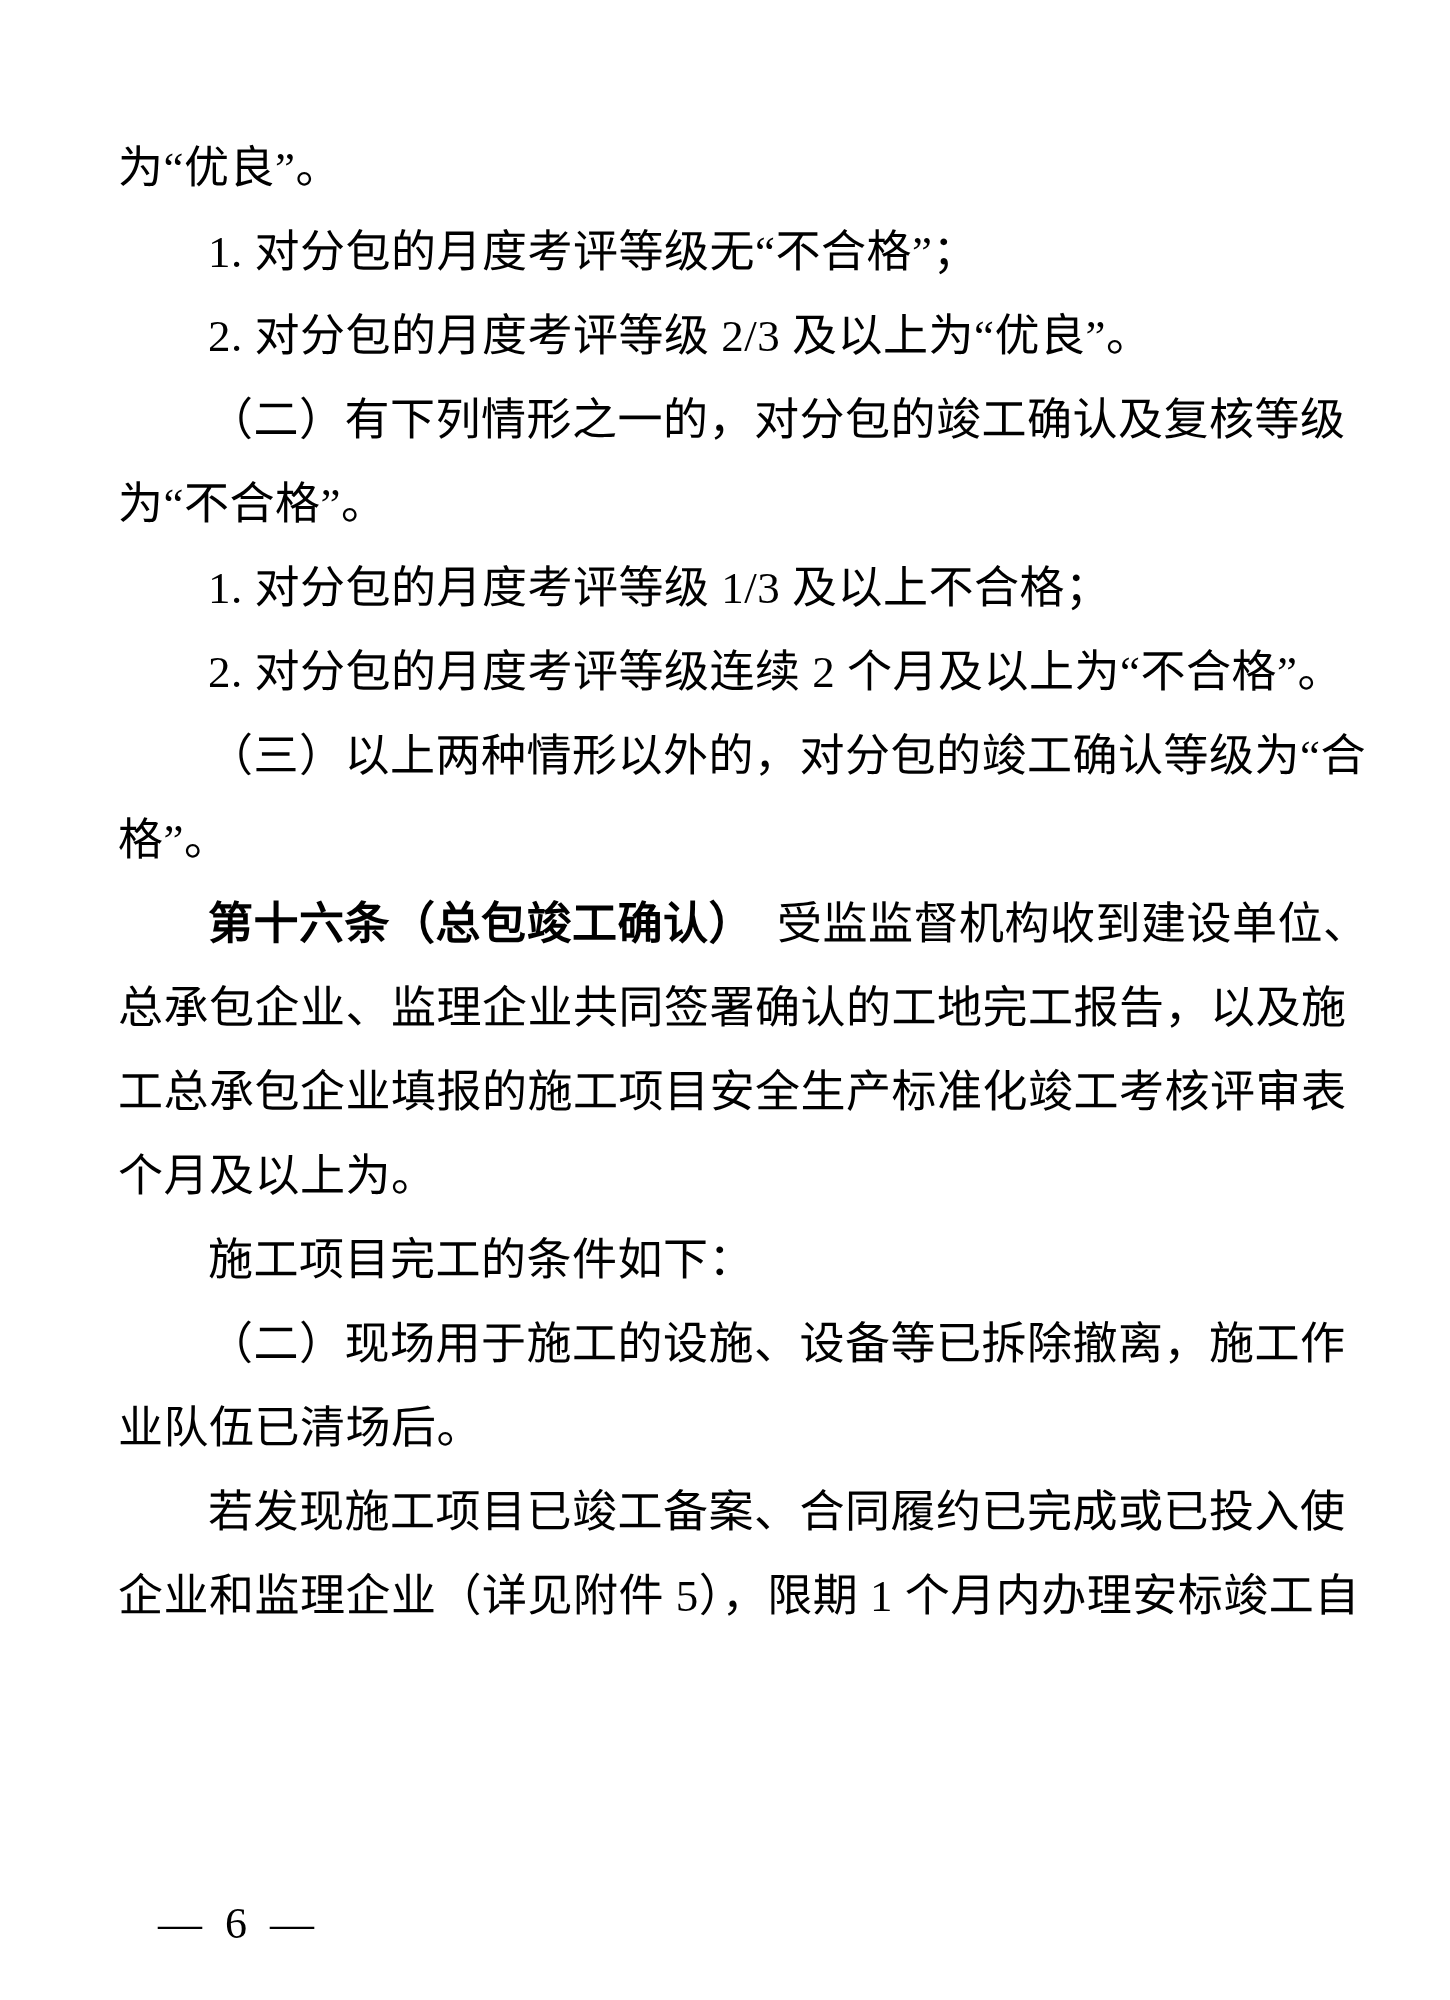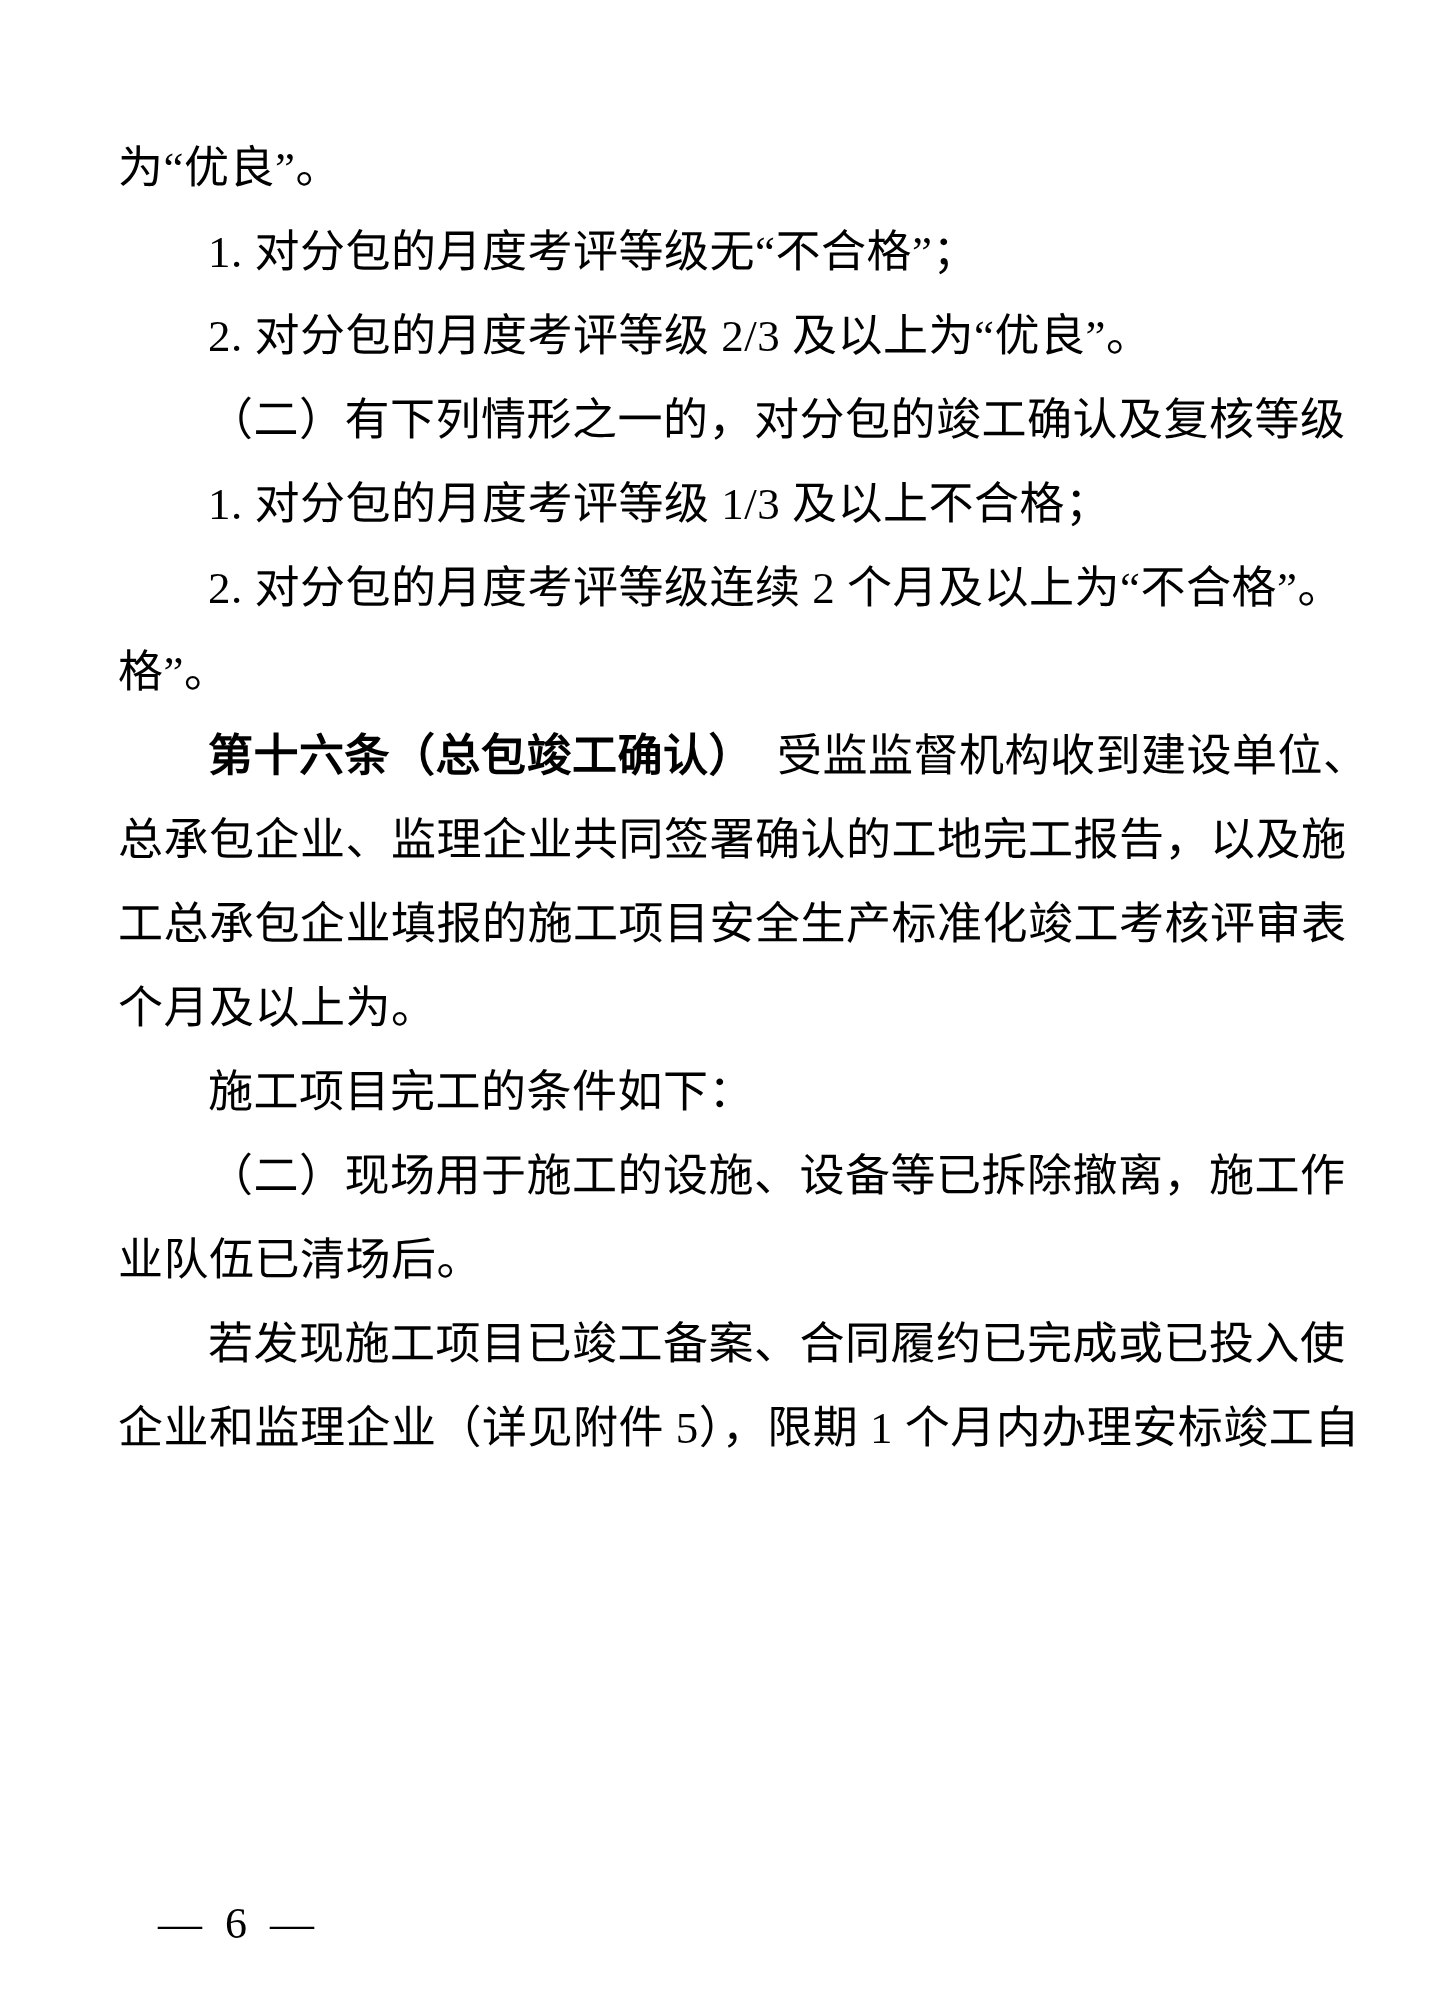--- a/index.html
+++ b/index.html
@@ -49,22 +49,24 @@
 </style>
 </head>
 <body>
 
 <div class="page">
   <main class="doc-body" id="doc-body">
       <div class="line"><span>为“优良”。</span></div>
       <div class="line indent"><span>1. 对分包的月度考评等级无“不合格”；</span></div>
       <div class="line indent"><span>2. 对分包的月度考评等级 2/3 及以上为“优良”。</span></div>
       <div class="line indent"><span>（二）有下列情形之一的，对分包的竣工确认及复核等级</span></div>
+      <div class="line"><span>为“不合格”。</span></div>
       <div class="line indent"><span>1. 对分包的月度考评等级 1/3 及以上不合格；</span></div>
       <div class="line indent"><span>2. 对分包的月度考评等级连续 2 个月及以上为“不合格”。</span></div>
+      <div class="line indent"><span>（三）以上两种情形以外的，对分包的竣工确认等级为“合</span></div>
       <div class="line"><span>格”。</span></div>
       <div class="line indent"><span class="bold-run">第十六条（总包竣工确认）</span><span>　受监监督机构收到建设单位、</span></div>
       <div class="line"><span>总承包企业、监理企业共同签署确认的工地完工报告，以及施</span></div>
       <div class="line"><span>工总承包企业填报的施工项目安全生产标准化竣工考核评审表</span></div>
       <div class="line"><span>个月及以上为。</span></div>
       <div class="line indent"><span>施工项目完工的条件如下：</span></div>
       <div class="line indent"><span>（二）现场用于施工的设施、设备等已拆除撤离，施工作</span></div>
       <div class="line"><span>业队伍已清场后。</span></div>
       <div class="line indent"><span>若发现施工项目已竣工备案、合同履约已完成或已投入使</span></div>
       <div class="line"><span>企业和监理企业（详见附件 5），限期 1 个月内办理安标竣工自</span></div>

